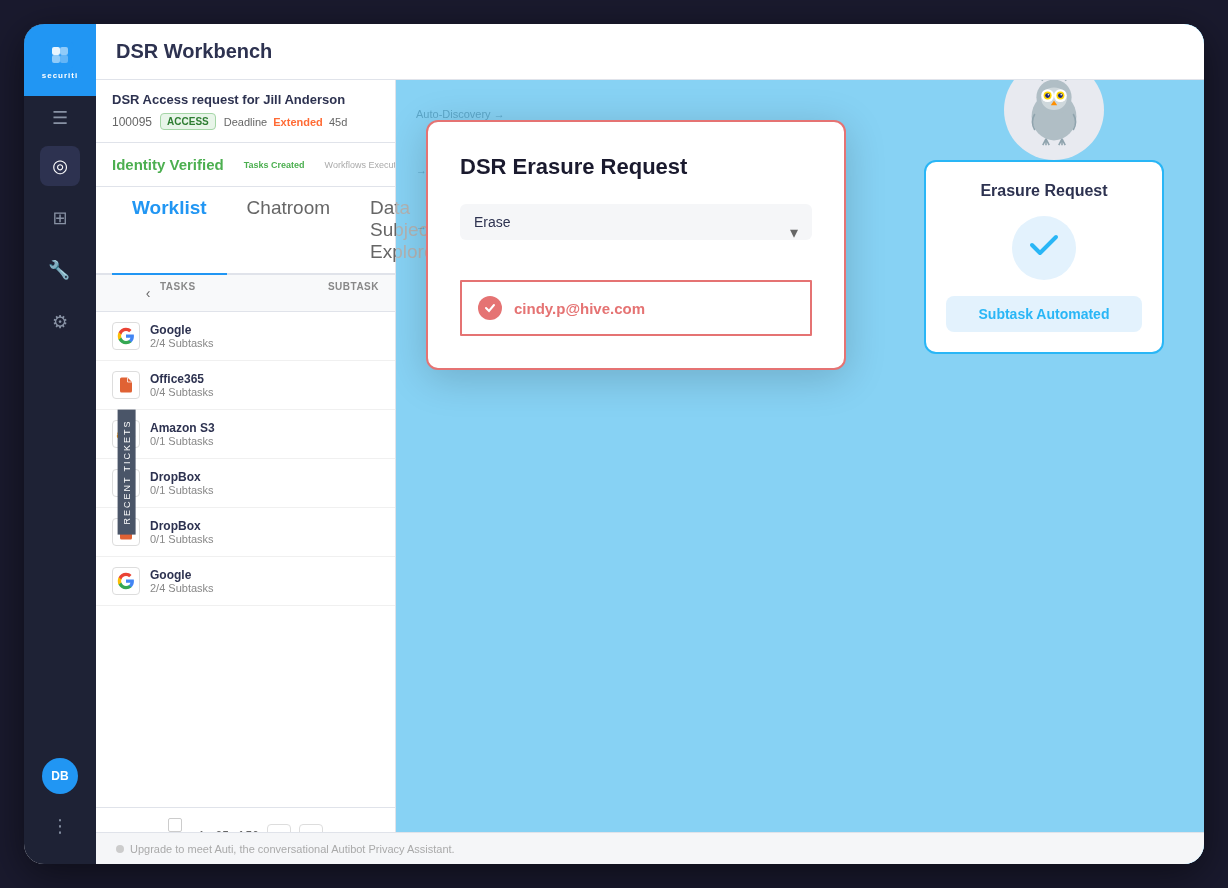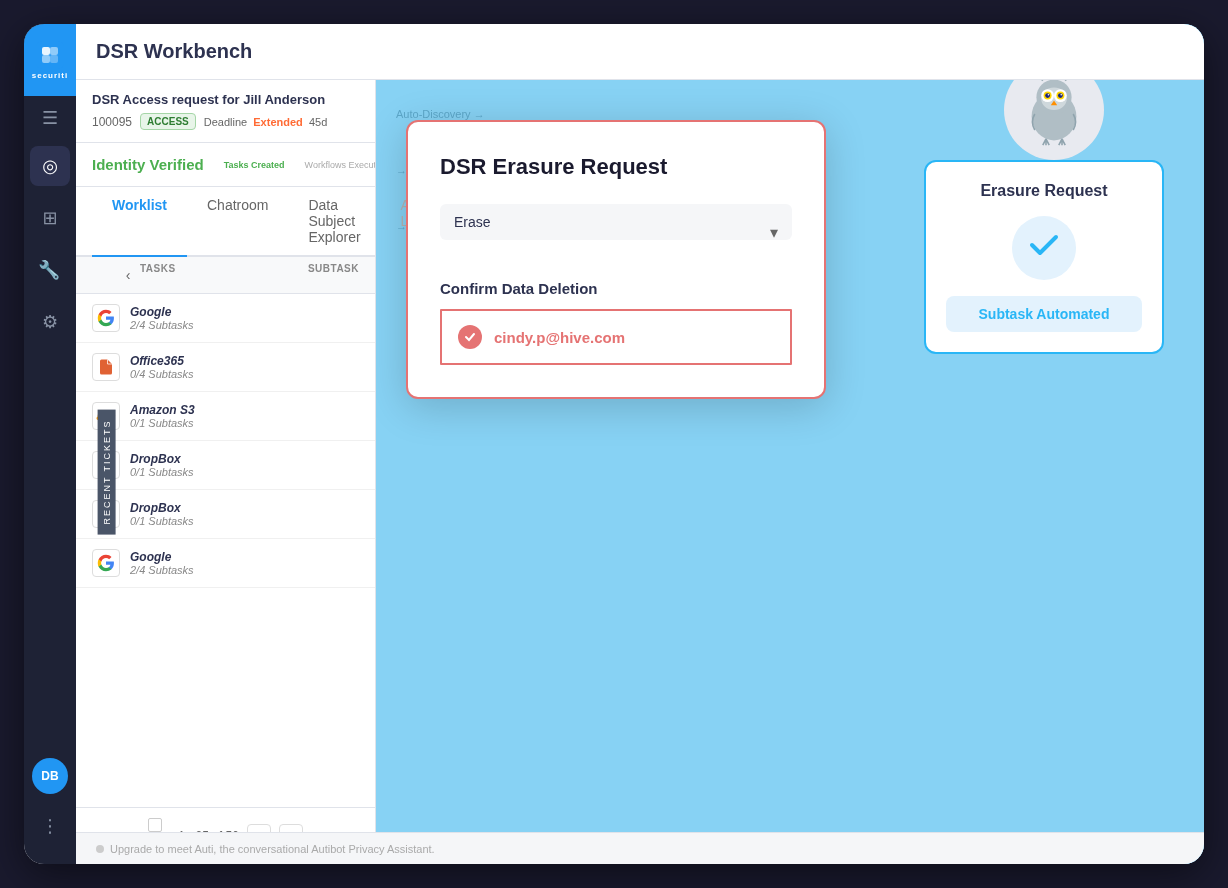--- a/index.html
+++ b/index.html
@@ -16,21 +16,21 @@
       width: 1180px;
       height: 840px;
       background: #f0f2f5;
       border-radius: 20px;
       display: flex;
       overflow: hidden;
       box-shadow: 0 10px 40px rgba(0,0,0,0.5);
     }
     
     .sidebar {
-      width: 52px;
+      width: 72px;
       background: #1e2235;
       display: flex;
       flex-direction: column;
       align-items: center;
       padding: 0;
       flex-shrink: 0;
     }
     .sidebar-logo {
       width: 72px;
       height: 72px;
@@ -187,21 +187,21 @@
     .step-item.completed { color: #4caf50; }
     
     .tabs-row {
       display: flex;
       background: white;
       border-bottom: 2px solid #e0e3ea;
       padding: 0 16px;
     }
     .tab-item {
       padding: 10px 20px;
-      font-size: 14px;
+      font-size: 19px;
       color: #666;
       cursor: pointer;
       border-bottom: 2px solid transparent;
       margin-bottom: -2px;
     }
     .tab-item.active {
       color: #2196F3;
       border-bottom: 2px solid #2196F3;
       font-weight: 600;
     }
@@ -227,21 +227,20 @@
     .task-items {
       overflow-y: auto;
       flex: 1;
     }
     .task-item {
       display: flex;
       align-items: center;
       padding: 10px 16px;
       border-bottom: 1px solid #f0f0f0;
       cursor: pointer;
-      font-style: italic;
     }
     .task-logo {
       width: 28px;
       height: 28px;
       border-radius: 4px;
       display: flex;
       align-items: center;
       justify-content: center;
       font-size: 14px;
       margin-right: 10px;
@@ -733,21 +732,20 @@
           <div class="arrow-head"></div>
         </div>
 
         <div class="erasure-modal">
           <div class="modal-title">DSR Erasure Request</div>
           <div class="select-wrapper">
             <select class="action-select">
               <option>Erase</option>
             </select>
           </div>
-          <div class="confirm-label">Confirm Data Deletion</div>
           <div class="email-confirm-box">
             <div class="check-icon-red">
               <svg width="12" height="12" viewBox="0 0 12 12">
                   <polyline points="2,6 5,9 10,3" stroke="white" stroke-width="2" fill="none" stroke-linecap="round"></polyline>
                 </svg>
             </div>
             <span class="email-text">cindy.p@hive.com</span>
           </div>
         </div>
 

